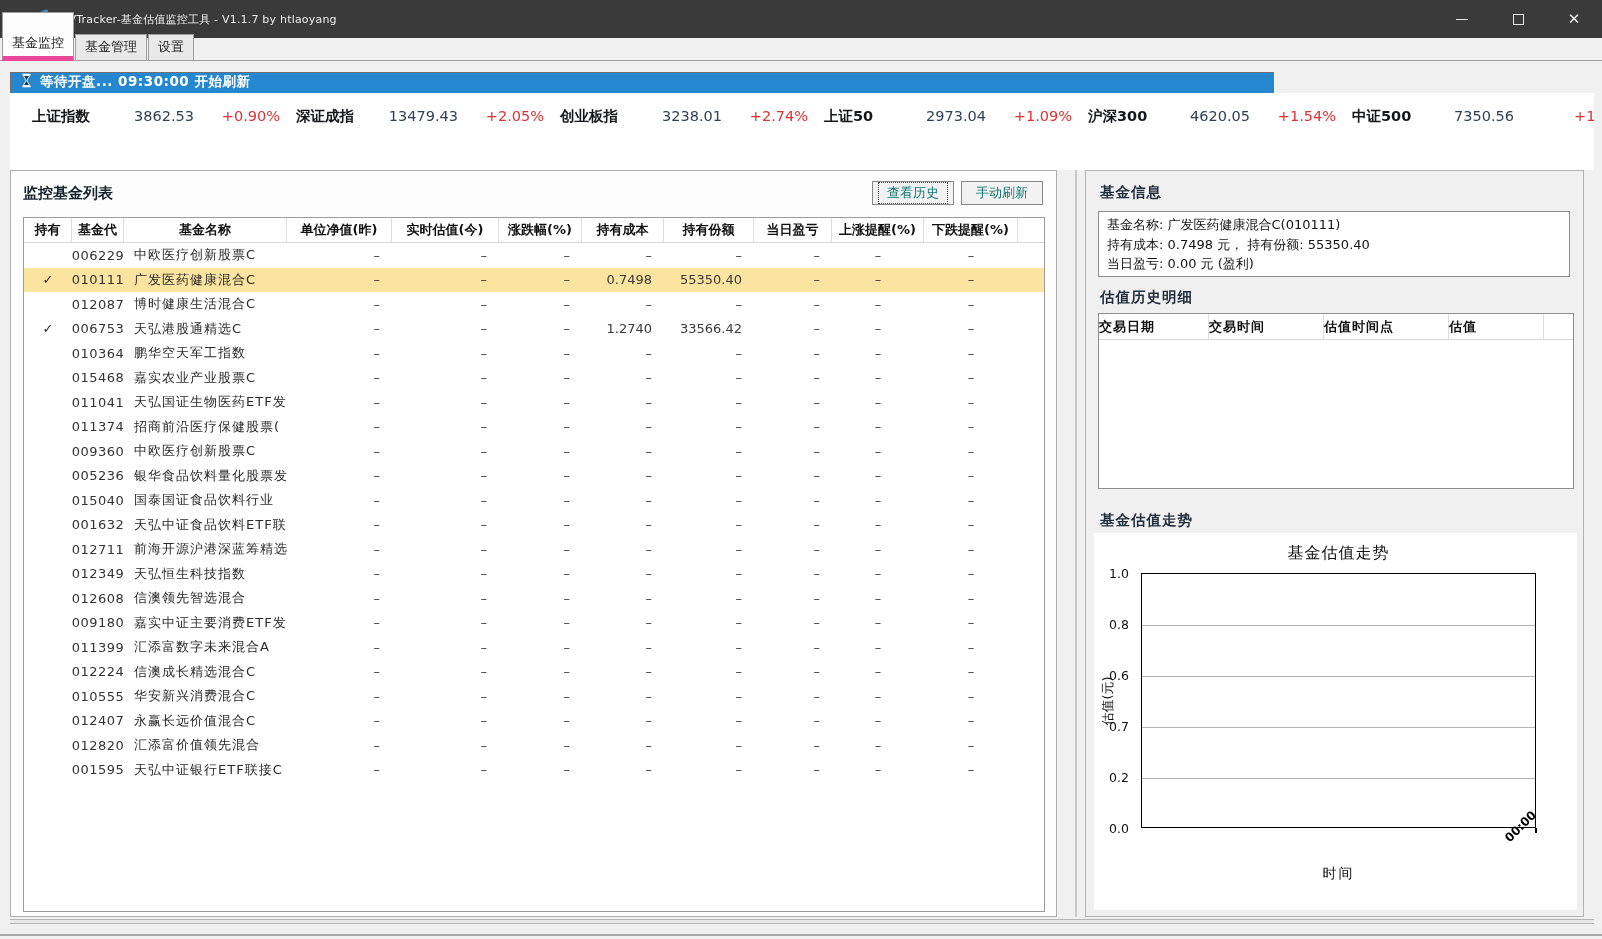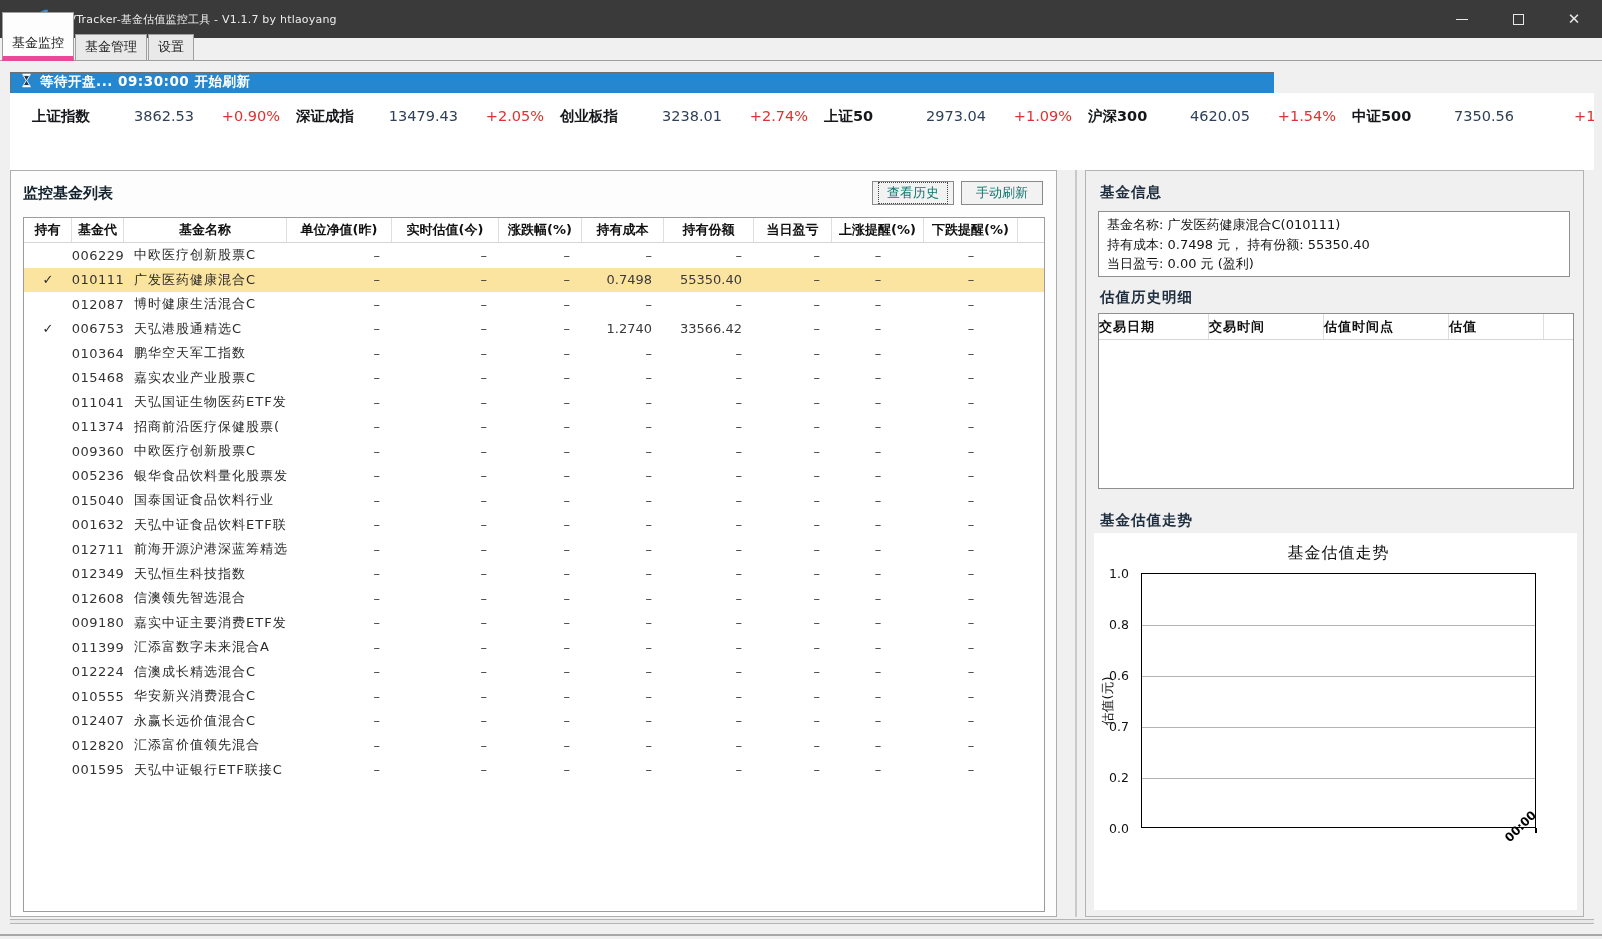--- a/index.html
+++ b/index.html
@@ -559,17 +559,18 @@
         <div class="ytick" style="top: 255px;">0.0</div>
         <div class="ytick" style="top: 204px;">0.2</div>
         <div class="ytick" style="top: 153px;">0.7</div>
         <div class="ytick" style="top: 102px;">0.6</div>
         <div class="ytick" style="top: 51px;">0.8</div>
         <div class="ytick" style="top: 0px;">1.0</div>
       </div>
     <div class="ylabel">估值(元)</div>
     <div class="corner-tick"></div>
     <div class="xtick-rot">00:00</div>
+    <div class="xlabel">时间</div>
   </div>
 </div>
 
 <div class="hscroll-strip"></div>
 <div class="bottom-edge"></div>
 
 </body></html>

